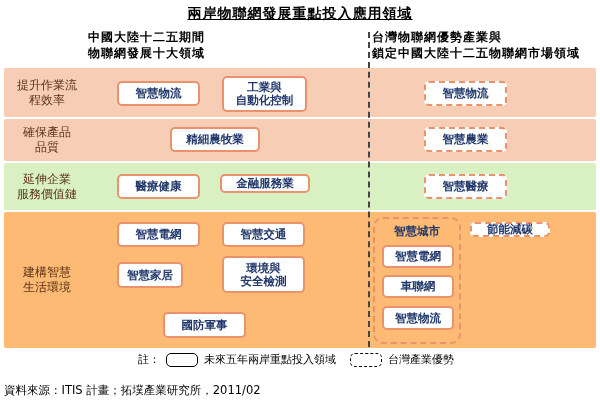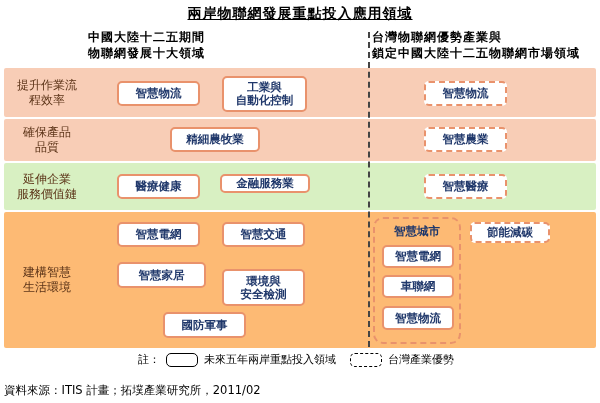--- a/index.html
+++ b/index.html
@@ -130,24 +130,24 @@
   </div>
   <div class="box" style="left:220px; top:174px; width:90px; height:19px;">
     <span>金融服務業</span>
   </div>
   <div class="box" style="left:117px; top:222px; width:83px; height:25px;">
     <span>智慧電網</span>
   </div>
   <div class="box" style="left:222px; top:222px; width:83px; height:25px;">
     <span>智慧交通</span>
   </div>
-  <div class="box" style="left:117px; top:262px; width:89px; height:26px;">
+  <div class="box" style="left:117px; top:262px; width:66px; height:26px;">
     <span>智慧家居</span>
   </div>
-  <div class="box" style="left:222px; top:256px; width:83px; height:37px;margin-top:13px;">
+  <div class="box" style="left:222px; top:256px; width:83px; height:37px;">
     <span>環境與</span>
     <span>安全檢測</span>
   </div>
   <div class="box" style="left:163px; top:312px; width:83px; height:26px;">
     <span>國防軍事</span>
   </div>
 
   <div class="box dashed" style="left:424px; top:81px; width:83px; height:25px;">
     <span>智慧物流</span>
   </div>
@@ -164,21 +164,21 @@
       <span>智慧電網</span>
     </div>
     <div class="box" style="left:7px; top:56px; width:72px; height:23px;">
       <span>車聯網</span>
     </div>
     <div class="box" style="left:7px; top:87px; width:72px; height:24px;">
       <span>智慧物流</span>
     </div>
   </div>
 
-  <div class="box dashed" style="left:470px; top:222px; width:80px; height:21px;">
+  <div class="box dashed" style="left:470px; top:222px; width:80px; height:15px;">
     <span>節能減碳</span>
   </div>
 
   <div class="legend">
     <span>註：</span>
     <span class="swatch"></span>
     <span class="lbl">未來五年兩岸重點投入領域</span>
     <span class="swatch dashed"></span>
     <span class="lbl">台灣產業優勢</span>
   </div>

